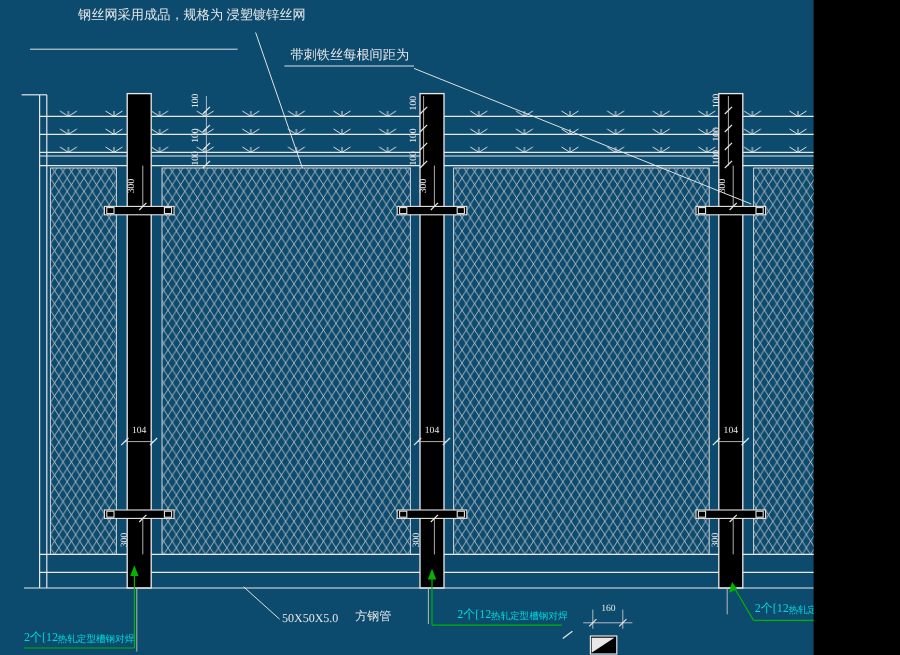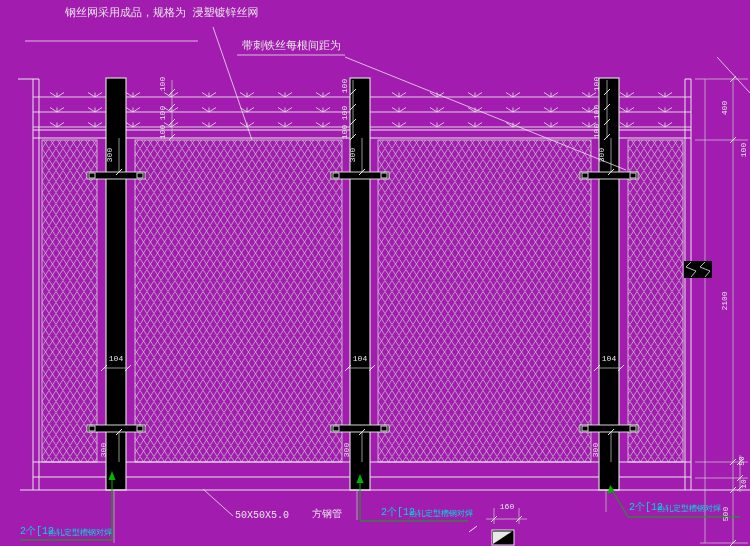--- a/index.html
+++ b/index.html
@@ -1,17 +1,17 @@
 <!DOCTYPE html>
 <html><head>
 <meta charset="utf-8">
 <style>
   html,body{margin:0;padding:0;background:#000;}
-  #stage{position:relative;width:750px;height:546px;background:#a21caf;overflow:hidden;
-         font-family:Liberation Mono, monospace;}
+  #stage{position:relative;width:678px;height:546px;background:#0c4a6e;overflow:hidden;
+         font-family:Liberation Serif, serif;}
   #stage svg{position:absolute;left:0;top:0;}
   .note{position:absolute;color:#e8e8e8;font-size:11px;white-space:nowrap;line-height:1;}
   .dimh{position:absolute;color:#e8e8e8;font-size:8px;white-space:nowrap;line-height:1;
         transform:translate(-50%,-50%);}
   .dimv{position:absolute;color:#e8e8e8;font-size:8px;white-space:nowrap;line-height:1;
         transform:translate(-50%,-50%) rotate(-90deg);}
   .cyan{position:absolute;color:#00d9d9;font-size:10px;white-space:nowrap;line-height:1;}
   .cyan-small{position:absolute;color:#00d9d9;font-size:8px;white-space:nowrap;line-height:1;}
   .tube{position:absolute;color:#e8e8e8;font-size:10px;white-space:nowrap;line-height:1;}
 </style>
@@ -235,21 +235,21 @@
 <div class="dimv" style="left:725px;top:108px;">400</div>
 <div class="dimv" style="left:744px;top:150px;">100</div>
 <div class="dimv" style="left:725px;top:301px;">2100</div>
 <div class="dimv" style="left:742px;top:461px;">50</div>
 <div class="dimv" style="left:744px;top:484px;">10</div>
 <div class="dimv" style="left:726px;top:514px;">500</div>
 
 <div class="dimh" style="left:507px;top:507px;">160</div>
 
 <div class="tube" style="left:235px;top:511px;">50X50X5.0</div>
-<div class="tube" style="left:312px;top:510px;">方钢管</div>
+<div class="tube" style="left:296px;top:510px;">方钢管</div>
 
 <div class="cyan" style="left:20px;top:527px;">2个[12</div>
 <div class="cyan-small" style="left:48px;top:529px;">热轧定型槽钢对焊</div>
 <div class="cyan" style="left:381px;top:508px;">2个[12</div>
 <div class="cyan-small" style="left:409px;top:510px;">热轧定型槽钢对焊</div>
 <div class="cyan" style="left:629px;top:503px;">2个[12</div>
 <div class="cyan-small" style="left:657px;top:505px;">热轧定型槽钢对焊</div>
 
 </div>
 

